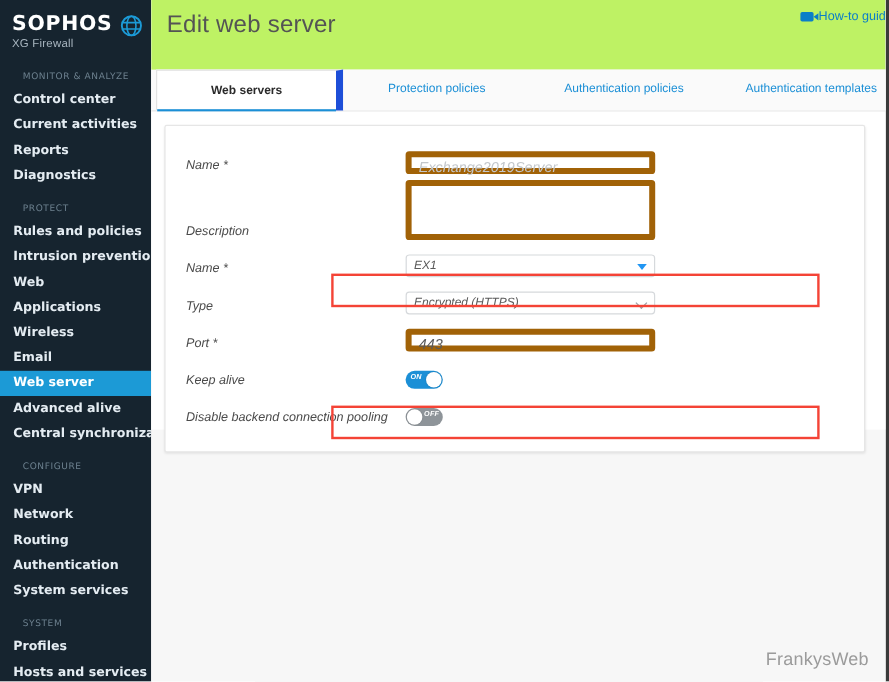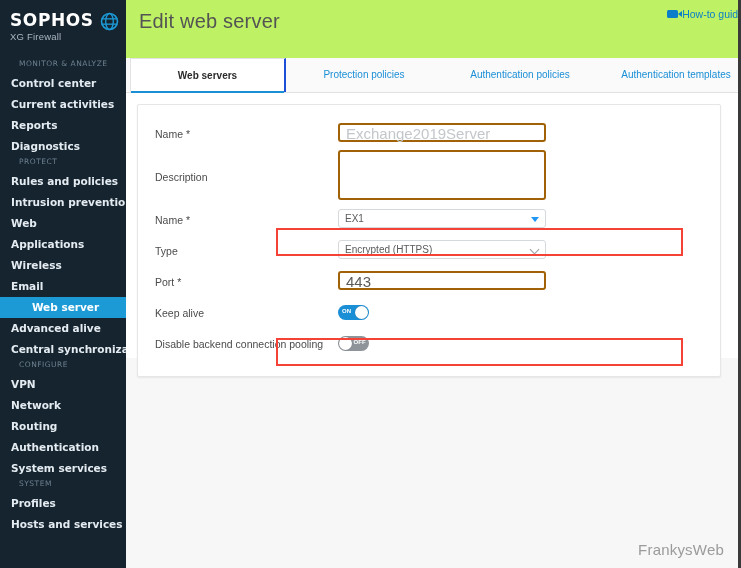--- a/index.html
+++ b/index.html
@@ -47,21 +47,21 @@
     margin-top: 2px;
     line-height: 11px;
   }
   .brand-globe {
     margin-left: 6px;
     margin-top: 1px;
     flex: 0 0 auto;
   }
 
   .nav-section {
-    margin-top: 0;
+    margin-top: 12px;
   }
   .nav-section:first-of-type { margin-top: 17px; }
   .nav-heading {
     font-size: 7.5px;
     letter-spacing: 0.5px;
     color: #6d818f;
     padding: 0 0 5px 19px;
     text-transform: uppercase;
     font-family: "DejaVu Sans", sans-serif;
   }
@@ -70,21 +70,20 @@
     color: #e4ecf2;
     padding: 4px 6px 4px 11px;
     line-height: 13px;
     font-weight: bold;
     font-family: "DejaVu Sans", sans-serif;
     white-space: nowrap;
   }
   .nav-item.active {
     background: #1c9ad6;
     color: #ffffff;
-    text-align: center;
   }
 
   
   #main {
     flex: 1 1 auto;
     height: 568px;
     position: relative;
     background: #f7f7f7;
     overflow: hidden;
   }
@@ -145,21 +144,21 @@
     color: #1b8fd6;
     line-height: 34px;
     position: relative;
     background: #fafafa;
   }
   .tab.active {
     background: #ffffff;
     color: #2b2b2b;
     font-weight: bold;
     border-left: 1px solid #e2e2e2;
-    border-right: 2px solid #1d4ed8;
+    border-right: 6px solid #1d4ed8;
     border-top: 1px solid #e2e2e2;
   }
   .tab.active::after {
     content: "";
     position: absolute;
     left: 0; right: 0; bottom: -1px;
     height: 2px;
     background: #1b8fd6;
   }
 
@@ -175,42 +174,43 @@
     background: #ffffff;
     border: 1px solid #e6e6e6;
     border-radius: 2px;
     box-shadow: 0 1px 2px rgba(0,0,0,0.07);
     padding: 14px 0 16px 0;
     position: relative;
   }
 
   .frow {
     display: flex;
-    align-items: center;
+    align-items: flex-end;
     padding: 0 0 0 17px;
     min-height: 26px;
     position: relative;
     margin-bottom: 5px;
+    font-style: italic;
   }
   .flabel {
     flex: 0 0 183px;
     font-size: 10.5px;
     color: #4b4b4b;
     padding-top: 5px;
     line-height: 13px;
   }
   .fctl { flex: 1 1 auto; }
 
   .inp {
     width: 208px;
     height: 19px;
-    border: 2px solid #a16207;
+    border: 5px solid #a16207;
     border-radius: 3px;
     background: #ffffff;
-    font-size: 15px;
+    font-size: 12px;
     color: #5a5a5a;
     padding: 0 6px;
     line-height: 17px;
     display: block;
     font-family: "Liberation Sans", sans-serif;
   }
   .inp.placeholder { color: #c3c7cb; }
   .inp.area {
     height: 50px;
     width: 208px;

